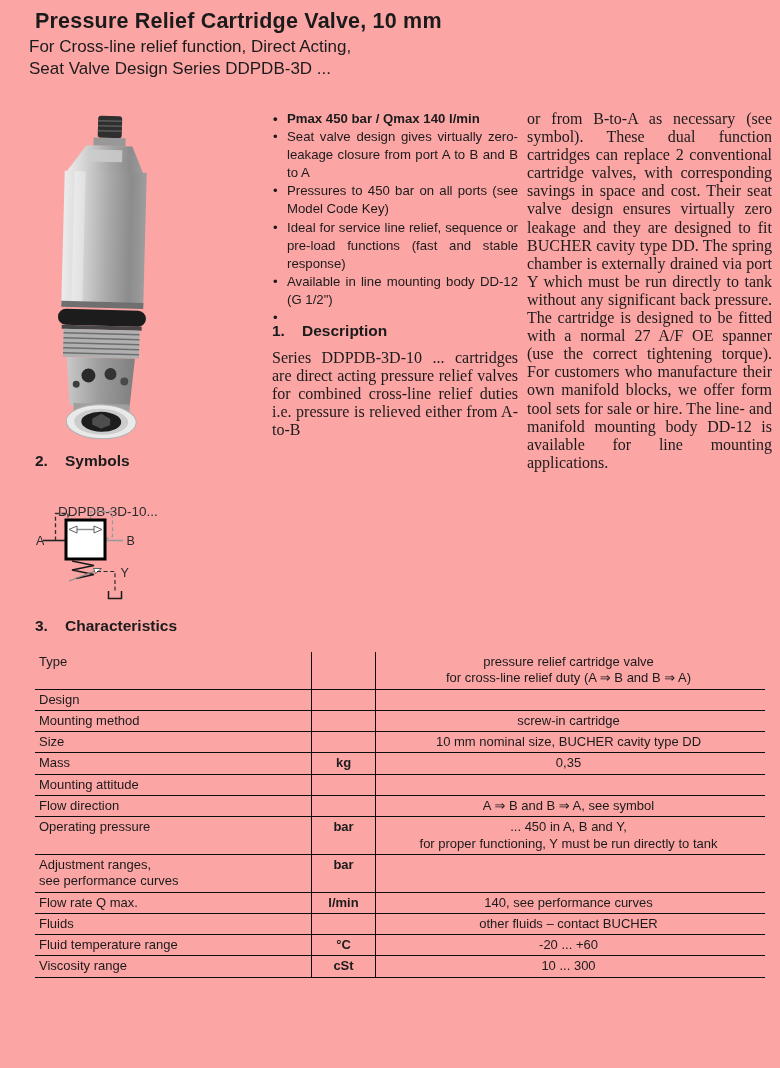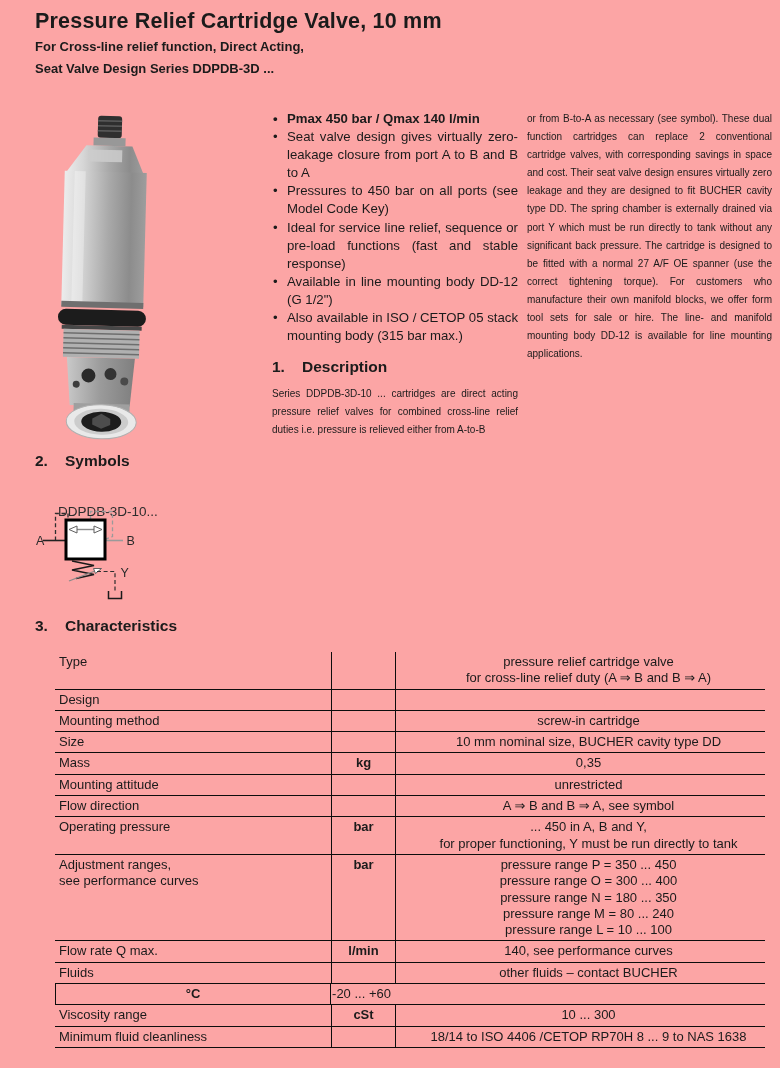--- a/index.html
+++ b/index.html
@@ -2,47 +2,47 @@
 <html><head>
 <meta charset="utf-8">
 <style>
   * { margin:0; padding:0; box-sizing:border-box; }
   html,body { background:#ffffff; }
   body { font-family:"Liberation Sans", sans-serif; color:#1b1b1b; }
   .page { position:relative; width:780px; height:1068px; background:#fca5a5; overflow:hidden; }
 
   
   .title { position:absolute; left:35px; top:9px; font-size:21.5px; font-weight:bold; letter-spacing:.2px; }
-  .subtitle { position:absolute; left:35px; top:36px; font-size:13px; font-weight:bold; line-height:22px; }
+  .subtitle { position:absolute; left:29px; top:36px; font-size:17px; font-weight:normal; line-height:22px; }
 
   
   .photo-wrap { position:absolute; left:35px; top:108px; width:150px; height:334px; }
   .col-mid { position:absolute; left:272px; top:110px; width:246px; }
   .col-right { position:absolute; left:527px; top:110px; width:245px; }
-  .bodytext { font-size:10px; line-height:18.1px; text-align:justify; }
+  .bodytext { font-size:16px; line-height:18.1px; text-align:justify;font-family:Liberation Serif, serif; }
   .bullets { list-style:none; }
   .bullets li { position:relative; padding-left:15px; font-size:13.2px; line-height:18.1px; text-align:justify; }
   .bullets li .bullet { position:absolute; left:1px; top:0; }
   .bullets li.b-bold { font-weight:bold; }
 
   
   .sec-head { display:flex; font-size:15.5px; font-weight:bold; }
   .sec-head .num { width:30px; flex:0 0 30px; }
   .sec-1 { margin-top:13px; margin-bottom:9px; }
   .sec-2 { position:absolute; left:35px; top:452px; }
   .sec-3 { position:absolute; left:35px; top:617px; }
 
   
   .model-label { position:absolute; left:58px; top:504px; font-size:13.5px; color:#2c2c2c; }
   .diagram { position:absolute; left:35px; top:503px; }
   .diagram text { font-family:"Liberation Sans", sans-serif; font-size:12.5px; fill:#2a2a2a; }
 
   
   .tbl { position:absolute; left:35px; top:652px; width:730px; font-size:13px; }
-  .tr { display:grid; grid-template-columns:276px 65px 389px; border-bottom:1.5px solid #0d0d0d;margin-left:20px; }
+  .tr { display:grid; grid-template-columns:276px 65px 389px; border-bottom:1.5px solid #0d0d0d; }
   .td { padding:2px 0 2px 0; line-height:16.3px; }
   .td-label { padding-left:4px; }
   .td-unit { border-left:1.5px solid #0d0d0d; border-right:1.5px solid #0d0d0d; text-align:center;font-weight:bold; }
   .td-value { text-align:center; padding-right:4px; }
 </style>
 </head>
 <body>
 
 <div class="page">
 
@@ -103,21 +103,21 @@
     </svg>
   </div>
 
   <div class="col-mid">
     <ul class="bullets">
       <li class="b-bold"><span class="bullet">•</span><span>Pmax 450 bar / Qmax 140 l/min</span></li>
       <li><span class="bullet">•</span><span>Seat valve design gives virtually zero-leakage closure from port A to B and B to A</span></li>
       <li><span class="bullet">•</span><span>Pressures to 450 bar on all ports (see Model Code Key)</span></li>
       <li><span class="bullet">•</span><span>Ideal for service line relief, sequence or pre-load functions (fast and stable response)</span></li>
       <li><span class="bullet">•</span><span>Available in line mounting body DD-12 (G 1/2")</span></li>
-      <li><span class="bullet">•</span><span>Also available in ISO / CETOP 05 stack mounting body (315 bar max.)</span></li>
+      <li><span class="bullet">•</span></li>
     </ul>
     <div class="sec-head sec-1">
       <span class="num">1.</span>
       <span>Description</span>
     </div>
     <div class="bodytext">Series DDPDB-3D-10 ... cartridges are direct acting pressure relief valves for combined cross-line relief duties i.e. pressure is relieved either from A-to-B</div>
   </div>
 
   <div class="col-right">
     <div class="bodytext">or from B-to-A as necessary (see symbol). These dual function cartridges can replace 2 conventional cartridge valves, with corresponding savings in space and cost. Their seat valve design ensures virtually zero leakage and they are designed to fit BUCHER cavity type DD. The spring chamber is externally drained via port Y which must be run directly to tank without any significant back pressure. The cartridge is designed to be fitted with a normal 27 A/F OE spanner (use the correct tightening torque). For customers who manufacture their own manifold blocks, we offer form tool sets for sale or hire. The line- and manifold mounting body DD-12 is available for line mounting applications.</div>
@@ -210,23 +210,20 @@
       <div class="td td-value">
           <div>0,35</div>
         </div>
     </div>
 
     <div class="tr">
       <div class="td td-label">
           <div>Mounting attitude</div>
         </div>
       <div class="td td-unit"></div>
-      <div class="td td-value">
-          <div>unrestricted</div>
-        </div>
     </div>
 
     <div class="tr">
       <div class="td td-label">
           <div>Flow direction</div>
         </div>
       <div class="td td-unit"></div>
       <div class="td td-value">
           <div>A ⇒ B and B ⇒ A, see symbol</div>
         </div>
@@ -242,27 +239,20 @@
         <div>for proper functioning, Y must be run directly to tank</div>
       </div>
     </div>
 
     <div class="tr">
       <div class="td td-label">
         <div>Adjustment ranges,</div>
         <div>see performance curves</div>
       </div>
       <div class="td td-unit">bar</div>
-      <div class="td td-value">
-        <div>pressure range P = 350 ... 450</div>
-        <div>pressure range O = 300 ... 400</div>
-        <div>pressure range N = 180 ... 350</div>
-        <div>pressure range M =  80 ... 240</div>
-        <div>pressure range L =  10 ... 100</div>
-      </div>
     </div>
 
     <div class="tr">
       <div class="td td-label">
           <div>Flow rate Q max.</div>
         </div>
       <div class="td td-unit">l/min</div>
       <div class="td td-value">
           <div>140, see performance curves</div>
         </div>
@@ -272,40 +262,34 @@
       <div class="td td-label">
           <div>Fluids</div>
         </div>
       <div class="td td-unit"></div>
       <div class="td td-value">
         <div>other fluids – contact BUCHER</div>
       </div>
     </div>
 
     <div class="tr">
+      <div class="td td-label">
+          <div>Fluid temperature range</div>
+        </div>
       <div class="td td-unit">°C</div>
       <div class="td td-value">
           <div>-20 ... +60</div>
         </div>
     </div>
 
     <div class="tr">
       <div class="td td-label">
           <div>Viscosity range</div>
         </div>
       <div class="td td-unit">cSt</div>
       <div class="td td-value">
           <div>10 ... 300</div>
         </div>
     </div>
 
-    <div class="tr">
-      <div class="td td-label">
-          <div>Minimum fluid cleanliness</div>
-        </div>
-      <div class="td td-unit"></div>
-      <div class="td td-value">
-          <div>18/14 to ISO 4406 /CETOP RP70H 8 ... 9 to NAS 1638</div>
-        </div>
-    </div>
   </div>
 
 </div>
 
 </body></html>

